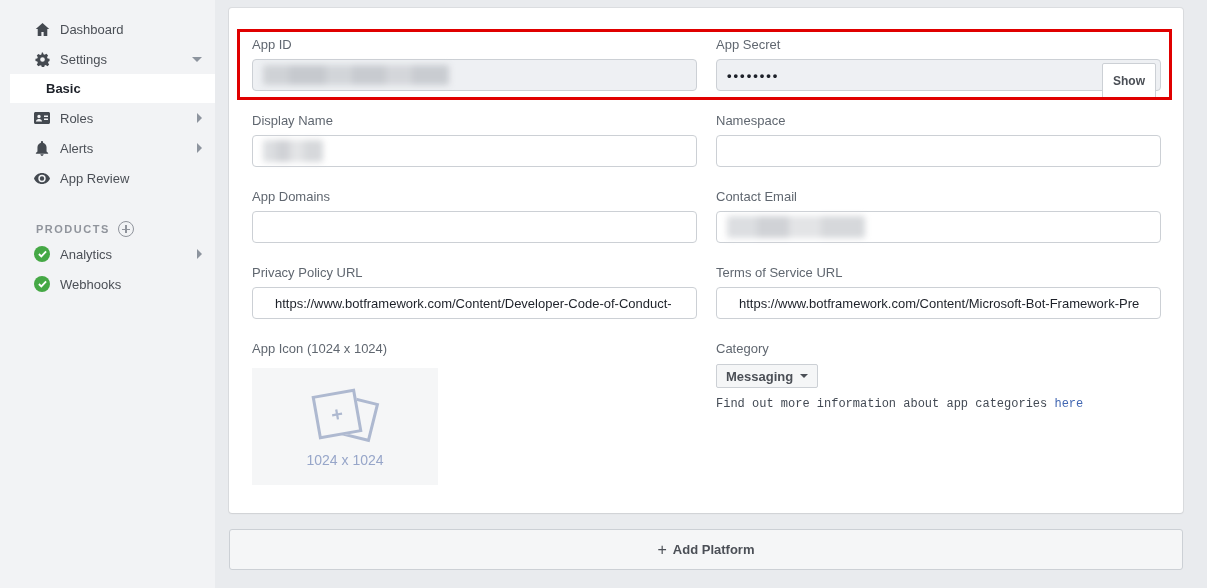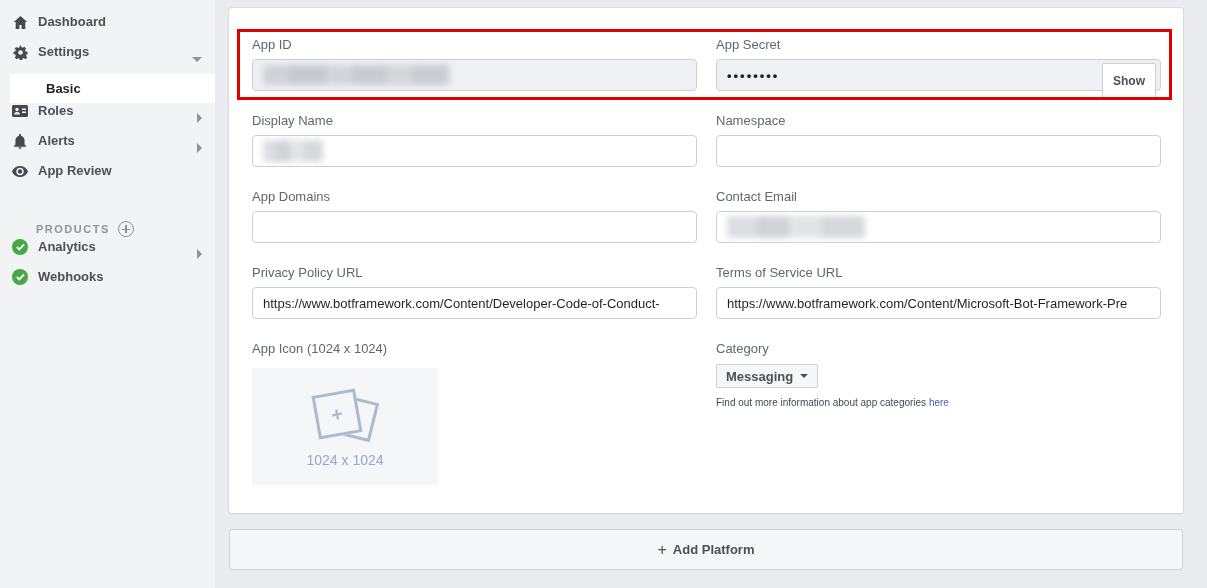--- a/index.html
+++ b/index.html
@@ -11,23 +11,23 @@
     font-size:13px;
     position:relative;
   }
 
   
   .sidebar {
     position:absolute; left:0; top:0; width:215px; height:588px;
     background:#f2f3f5; padding-top:14px;
   }
   .side-item {
-    position:relative; height:30px; display:flex; 
-    padding-left:12px; cursor:pointer;
-    font-weight:bold; color:#4b4f56;
+    position:relative; height:30px; display:flex; align-items:center;
+    padding-left:34px; cursor:pointer;
+    font-weight:normal; color:#4b4f56;
   }
   .side-item .sicon {
     width:16px; height:16px; margin-right:10px; display:inline-flex;
     align-items:center; justify-content:center; color:#444950; flex:none;
   }
   .side-item svg { display:block; }
   .chev {
     position:absolute; right:13px; top:50%; width:0; height:0;
   }
   .chev.down {
@@ -82,21 +82,21 @@
   .frow { display:flex; gap:19px; margin-bottom:22px; }
   .fcol { width:445px; }
   .flabel { display:block; font-size:13px; color:#606770; height:17px; margin-bottom:5px; }
   .ibox {
     position:relative; height:32px; border:1px solid #ccd0d5; border-radius:4px;
     background:#fff; display:flex; align-items:center; padding:0 10px;
   }
   .ibox.disabled { background:#eef0f3; }
   .tinput {
     width:100%; height:30px; border:none; outline:none; background:transparent;
-    font-family:inherit; font-size:13px; color:#1d2129; padding:0;
+    font-family:inherit; font-size:13px; color:#1d2129; padding:0;margin-left:12px;
   }
   .blur-bar { filter:blur(3px); border-radius:2px; }
   .blur-appid {
     width:186px; height:20px;
     background:linear-gradient(90deg,#cfd2d6 0 14%,#c6c9ce 14% 34%,#d2d5d9 34% 48%,#c8cbd0 48% 66%,#d4d6da 66% 80%,#c9ccd1 80% 100%);
   }
   .blur-light {
     height:22px;
     background:linear-gradient(90deg,#dcdee1 0 22%,#d0d2d6 22% 45%,#e3e4e6 45% 68%,#d6d8db 68% 100%);
   }
@@ -134,21 +134,21 @@
   .cat-btn {
     margin-top:1px; display:inline-flex; align-items:center; height:24px;
     padding:0 9px; background:#f5f6f7; border:1px solid #ccd0d5;
     border-radius:2px; font-family:inherit; font-weight:bold; font-size:13px;
     color:#4b4f56; cursor:pointer; gap:7px;
   }
   .cat-caret {
     width:0; height:0; border-left:4px solid transparent;
     border-right:4px solid transparent; border-top:4px solid #4b4f56;
   }
-  .cat-help { margin-top:9px; font-size:10px; color:#434a54; }
+  .cat-help { margin-top:9px; font-size:12px; color:#434a54;font-family:Liberation Mono, monospace; }
   .cat-help a { color:#4267b2; text-decoration:none; cursor:pointer; }
 
   
   .add-bar {
     position:absolute; left:229px; top:529px; width:954px; height:41px;
     background:#f5f6f7; border:1px solid #ccd0d5; border-radius:3px;
     display:flex; align-items:center; justify-content:center; gap:6px;
     font-weight:bold; font-size:13px; color:#4b4f56; cursor:pointer;
   }
   .plus-glyph { font-weight:normal; font-size:16px; line-height:1; color:#4b4f56; }

